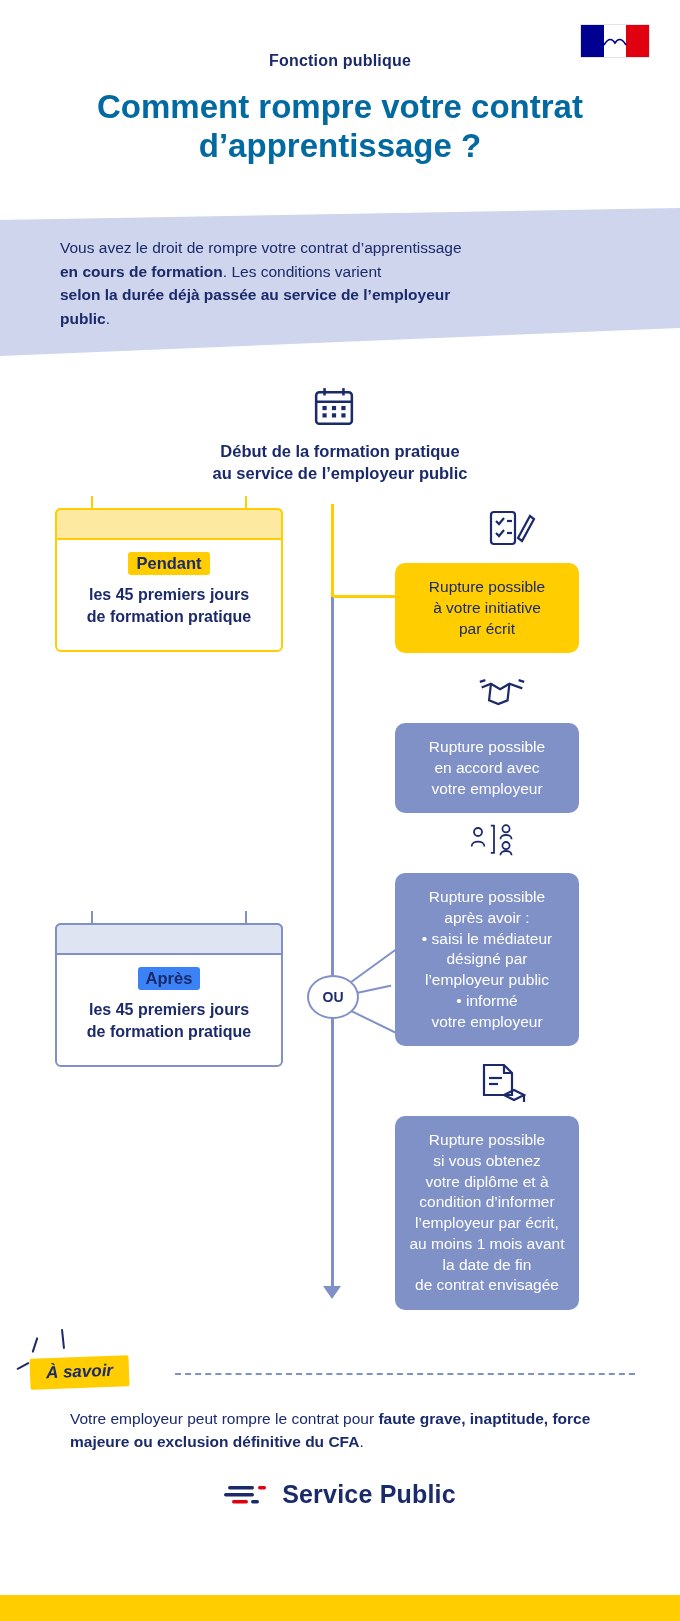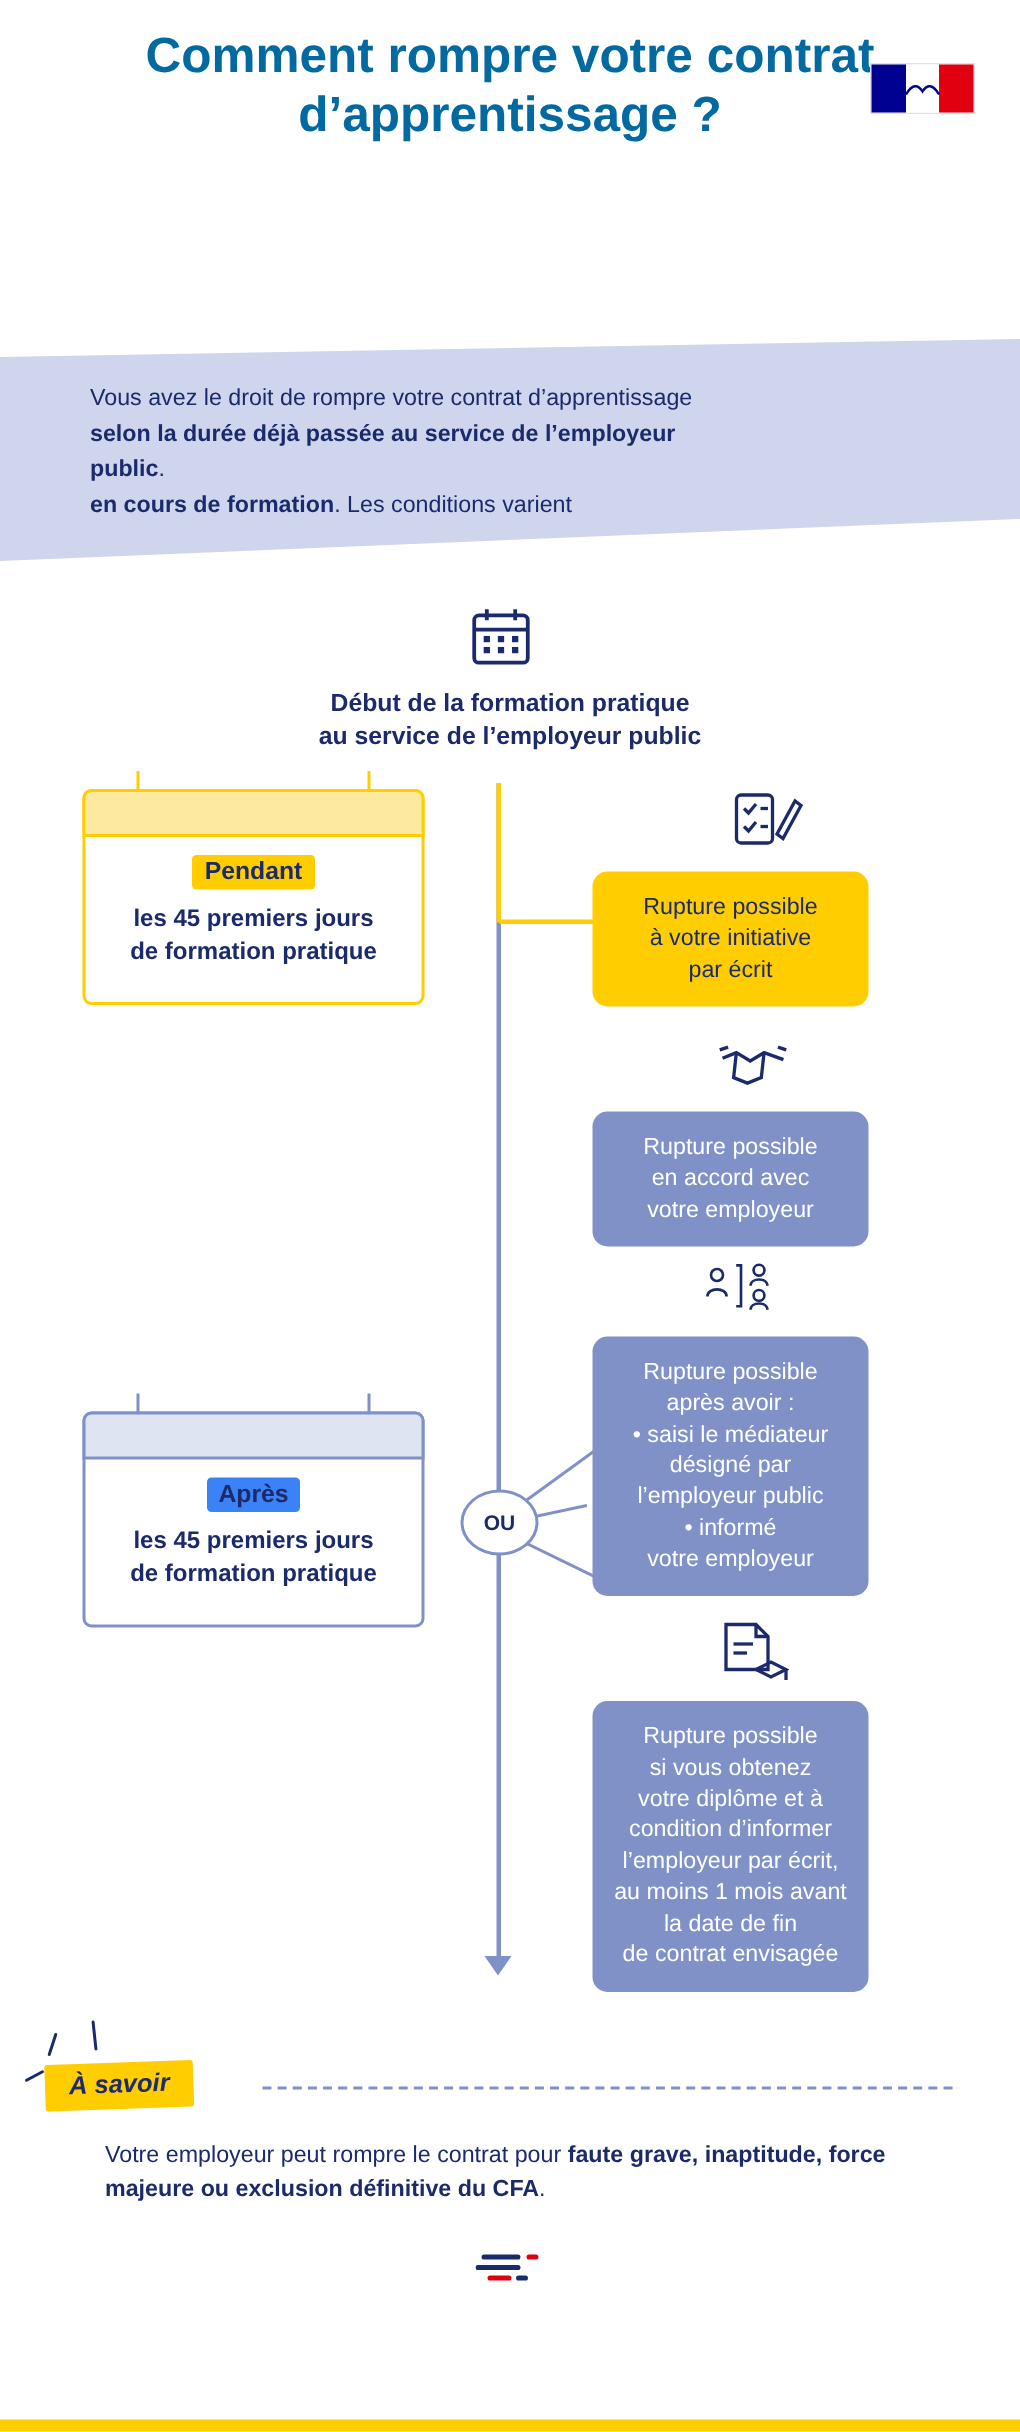--- a/index.html
+++ b/index.html
@@ -266,31 +266,32 @@
 
   <div class="header">
     <div class="flag">
       <i class="b"></i>
         <i class="w"></i>
         <i class="r"></i>
       <svg class="mark" width="26" height="18" viewBox="0 0 26 18">
         <path d="M2 13 C6 6, 10 6, 13 11 C16 6, 20 6, 24 13" stroke="#000091" stroke-width="1.6" fill="none"></path>
       </svg>
     </div>
+    <div class="kicker">Fonction publique</div>
     <h1 class="title">Comment rompre votre contrat d’apprentissage ?</h1>
   </div>
 
   <div class="intro-band"></div>
   <div class="intro-text">
     <div><span>Vous avez le droit de rompre votre contrat d’apprentissage</span></div>
     <div>
+      <b>en cours de formation</b><span>. Les conditions varient</span>
+    </div>
+    <div>
       <b>selon la durée déjà passée au service de l’employeur public</b><span>.</span>
-    </div>
-    <div>
-      <b>en cours de formation</b><span>. Les conditions varient</span>
     </div>
   </div>
 
   <div class="diagram">
 
     <svg class="cal-icon" viewBox="0 0 40 40">
       <rect x="3" y="6" width="34" height="30" rx="3" fill="none" stroke="#1b2a6b" stroke-width="2.4"></rect>
       <line x1="3" y1="15" x2="37" y2="15" stroke="#1b2a6b" stroke-width="2.4"></line>
       <line x1="11" y1="2" x2="11" y2="9" stroke="#1b2a6b" stroke-width="2.4"></line>
       <line x1="29" y1="2" x2="29" y2="9" stroke="#1b2a6b" stroke-width="2.4"></line>
@@ -436,16 +437,17 @@
   </div>
 
   <div class="logo-wrap">
     <svg class="logo-mark" viewBox="0 0 46 28">
       <rect x="4" y="5" width="26" height="3.4" rx="1.7" fill="#1b2a6b"></rect>
       <rect x="34" y="5" width="8" height="3.4" rx="1.7" fill="#e1000f"></rect>
       <rect x="0" y="12" width="30" height="3.4" rx="1.7" fill="#1b2a6b"></rect>
       <rect x="8" y="19" width="16" height="3.4" rx="1.7" fill="#e1000f"></rect>
       <rect x="27" y="19" width="8" height="3.4" rx="1.7" fill="#1b2a6b"></rect>
     </svg>
+    <div class="logo-text">Service Public</div>
   </div>
 
   <div class="bottom-bar"></div>
 </div>
 
 </body></html>

